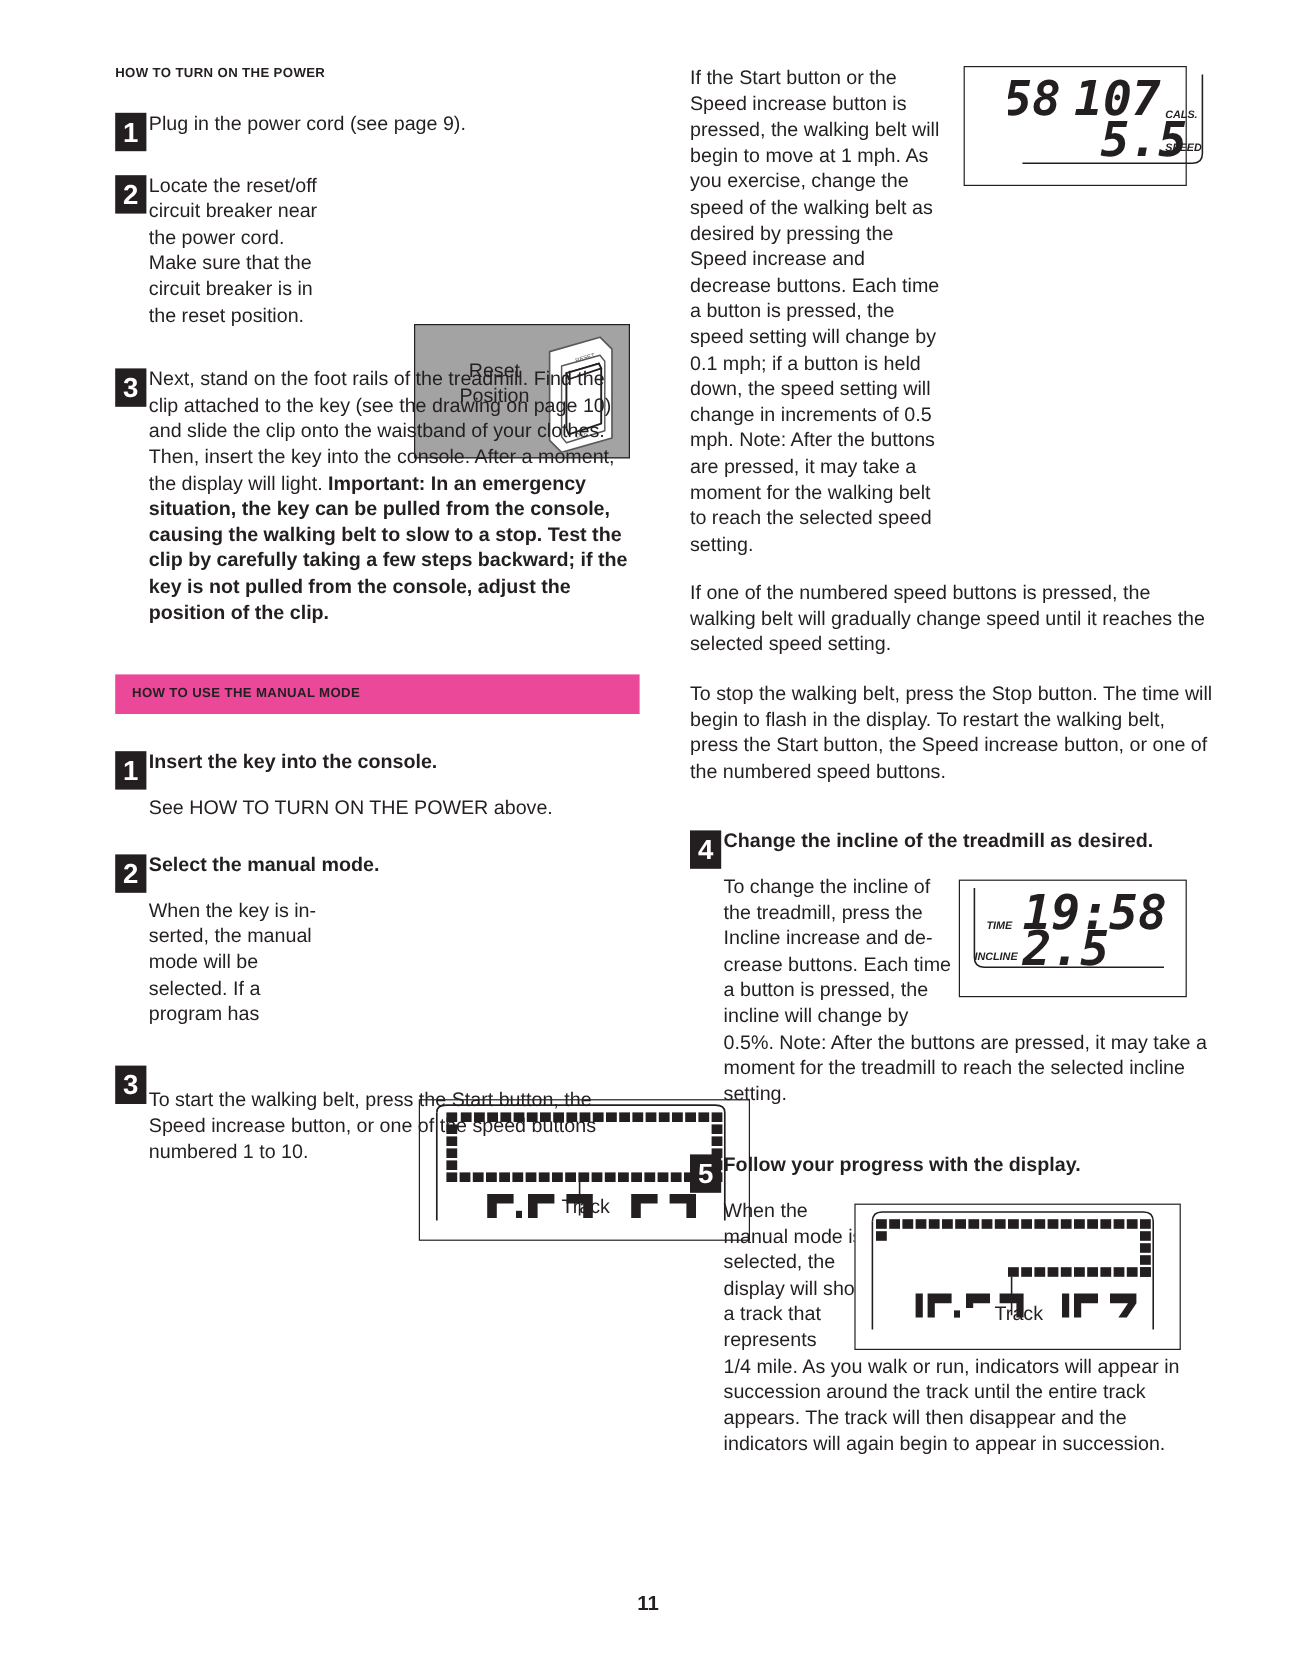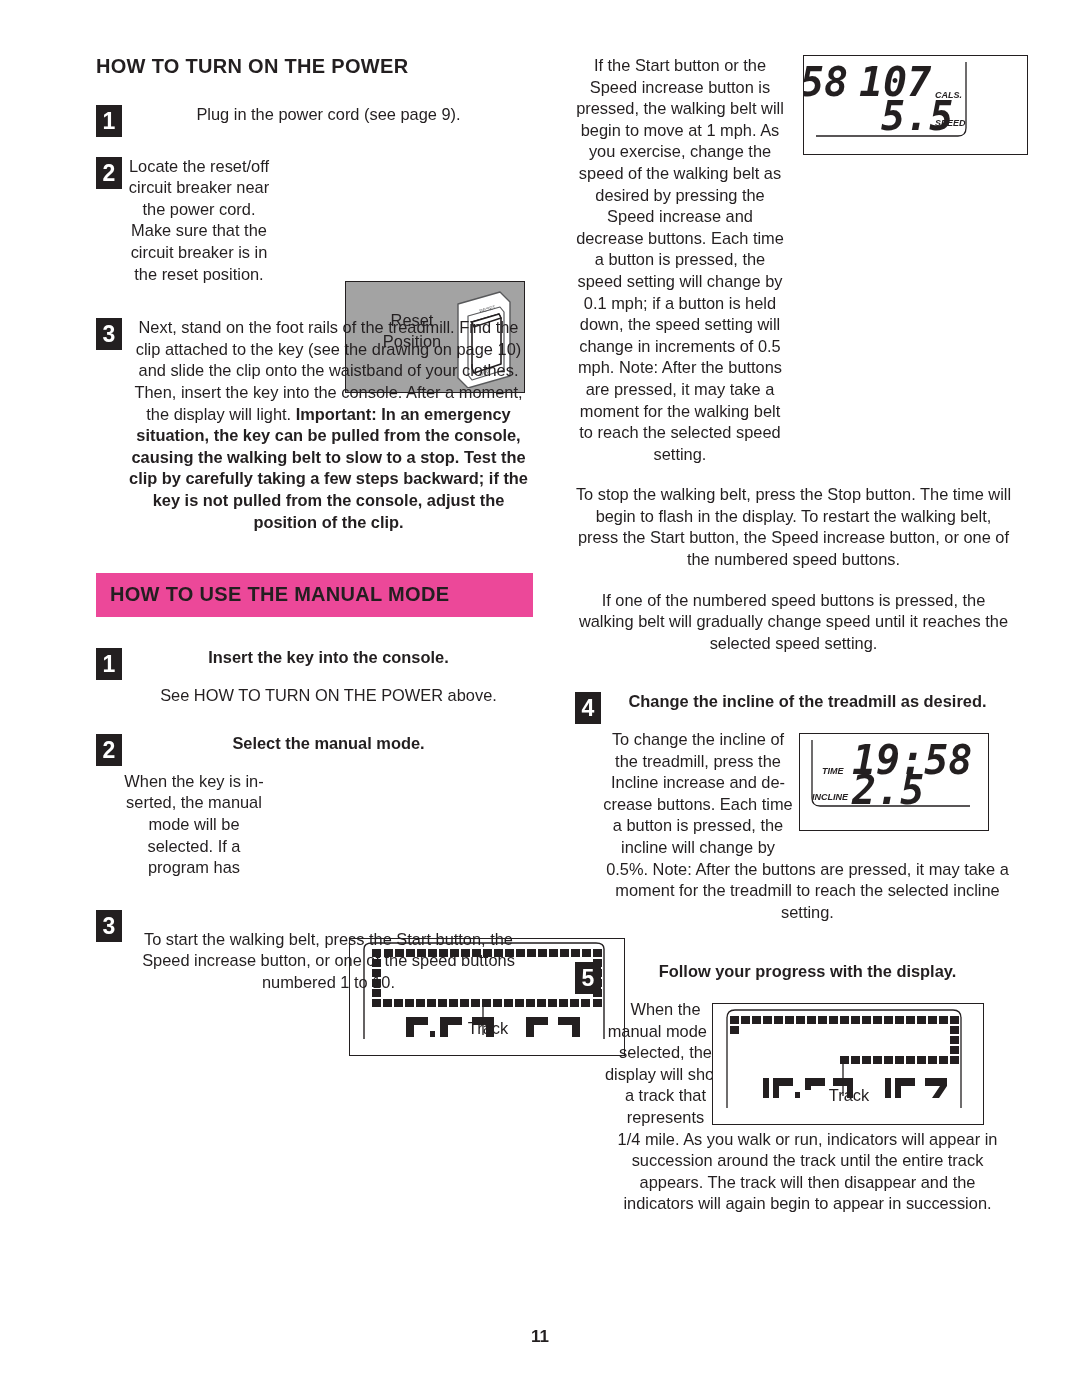--- a/index.html
+++ b/index.html
@@ -27,21 +27,21 @@
   
   .col {
     position: absolute;
     width: 437px;
   }
   .col-left  { left: 96px;  top: 55px; }
   .col-right { left: 575px; top: 55px; }
 
   
   .section-heading {
-    font-size: 20px;
+    font-size: 11px;
     font-weight: bold;
     letter-spacing: 0.3px;
     color: #231f20;
     margin: 0 0 26px 0;
   }
   .section-heading.boxed {
     background: #ec4899;
     padding: 10px 0 11px 14px;
     width: 423px;
     margin-bottom: 30px;
@@ -67,21 +67,20 @@
     font-family: "Liberation Sans", sans-serif;
   }
   .step-body {
     padding-left: 28px;
   }
   p {
     margin: 0;
     font-size: 16.4px;
     line-height: 21.6px;
     color: #231f20;
-    text-align: center;
   }
   p + p { margin-top: 19px; }
   .b { font-weight: bold; }
   .step-title {
     font-size: 16.4px;
     font-weight: bold;
     line-height: 21.6px;
     margin: 0;
   }
   .gap-sm { height: 16px; }
@@ -301,43 +300,43 @@
       <div class="step-body">
         <div class="gap-md"></div>
         <p>To start the walking belt, press the Start button, the Speed increase button, or one of the speed buttons numbered 1 to 10.</p>
       </div>
     </div>
 
   </div>
 
   <div class="col col-right">
 
-    <div class="lcd" style="left:228px; top:0px; width:225px; height:100px;">
+    <div class="lcd" style="left:228px; top:0px; width:186px; height:100px;padding-left:36px;">
       <svg width="178" height="92" viewBox="0 0 178 92">
         <path d="M162,6 L162,72 Q162,80 154,80 L12,80" fill="none" stroke="#231f20" stroke-width="1.3"></path>
 
         <g fill="#231f20" font-family="'DejaVu Sans Mono',monospace" font-weight="bold" font-style="italic" font-size="40">
           <text x="-4" y="40">58</text>
         </g>
         <g fill="#231f20" font-family="'DejaVu Sans Mono',monospace" font-weight="bold" font-style="italic" font-size="40">
           <text x="55" y="40">107</text>
         </g>
         <text x="131" y="42" fill="#231f20" font-family="'Liberation Sans',sans-serif" font-size="9" font-weight="bold" font-style="italic">CALS.</text>
         <g fill="#231f20" font-family="'DejaVu Sans Mono',monospace" font-weight="bold" font-style="italic" font-size="40">
           <text x="77" y="74">5.5</text>
         </g>
         <text x="131" y="70" fill="#231f20" font-family="'Liberation Sans',sans-serif" font-size="9" font-weight="bold" font-style="italic">SPEED</text>
       </svg>
     </div>
 
     <p class="wrap-narrow" style="width:210px;">If the Start button or the Speed increase button is pressed, the walking belt will begin to move at 1 mph. As you exercise, change the speed of the walking belt as desired by pressing the Speed increase and decrease buttons. Each time a button is pressed, the speed setting will change by 0.1 mph; if a button is held down, the speed setting will change in increments of 0.5 mph. Note: After the buttons are pressed, it may take a moment for the walking belt to reach the selected speed setting.</p>
 
+    <p style="margin-top:19px;">If one of the numbered speed buttons is pressed, the walking belt will gradually change speed until it reaches the selected speed setting.</p>
+
     <p style="margin-top:19px;">To stop the walking belt, press the Stop button. The time will begin to flash in the display. To restart the walking belt, press the Start button, the Speed increase button, or one of the numbered speed buttons.</p>
-
-    <p style="margin-top:19px;">If one of the numbered speed buttons is pressed, the walking belt will gradually change speed until it reaches the selected speed setting.</p>
 
     <div class="step clearfix" style="margin-top:37px; margin-bottom:30px;">
       <div class="step-num">4</div>
       <div class="step-body">
         <p class="step-title">Change the incline of the treadmill as desired.</p>
         <div class="gap-sm"></div>
 
         <div class="lcd" style="left:224px; top:42px; width:190px; height:98px;">
           <svg width="182" height="90" viewBox="0 0 182 90">
             <path d="M12,6 L12,64 Q12,72 20,72 L170,72" fill="none" stroke="#231f20" stroke-width="1.3"></path>

